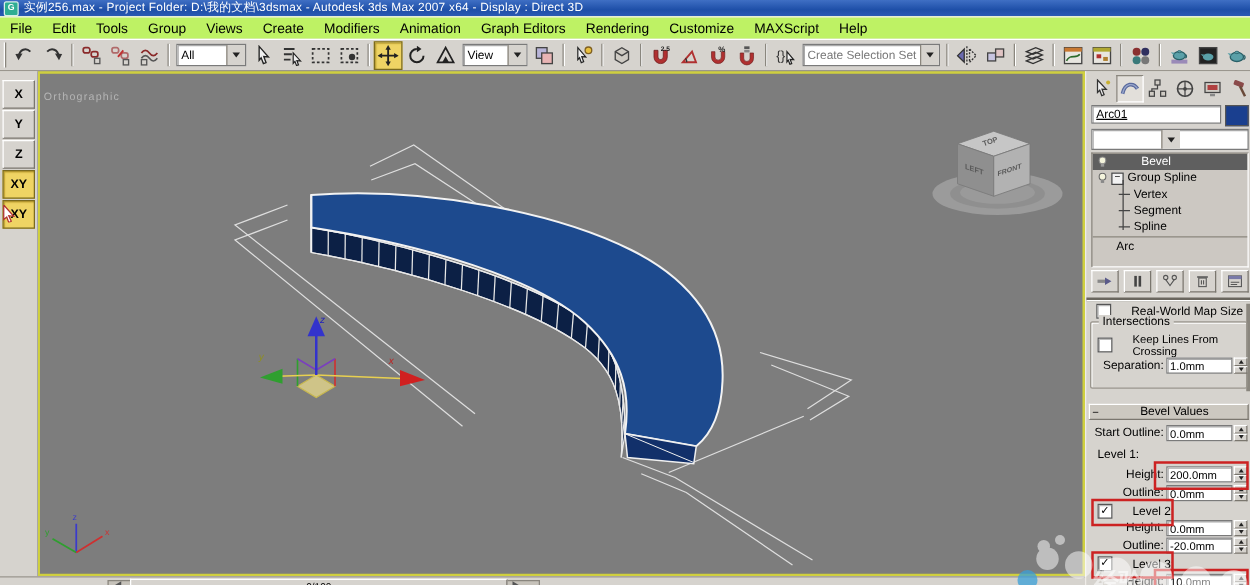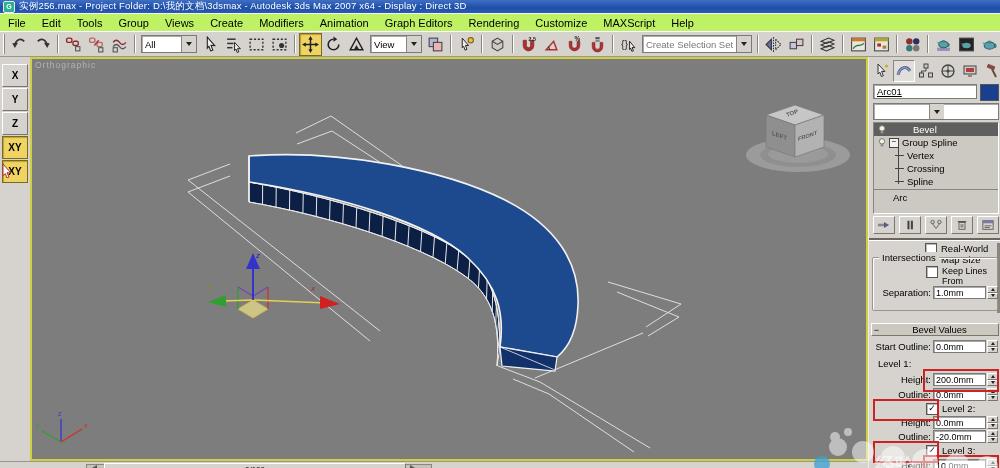--- a/index.html
+++ b/index.html
@@ -34,21 +34,21 @@
   .workspace{position:absolute;left:0;top:57px;width:1000px;height:411px;display:flex;}
   .leftcol{width:868px;height:411px;position:relative;flex:none;}
   .leftstrip{position:absolute;left:0;top:0;width:30px;height:404px;background:#d6d3ce;}
   .axisbtn{width:24px;height:21px;margin:1px 2px;background:#d6d3ce;border:1px solid #fff;
     border-right-color:#7a766e;border-bottom-color:#7a766e;font-size:10px;font-weight:bold;
     display:flex;align-items:center;justify-content:center;}
   .axisbtn.pressed{background:#efd464;border:1px solid #7a6a20;box-shadow:inset 1px 1px 1px #c0a030;}
   .axis-strip-top{height:6px;}
   .viewport{position:absolute;left:30px;top:0;width:838px;height:404px;background:#7d7d7d;
     box-shadow:inset 0 0 0 2px #cfcf3f;}
-  .vplabel{position:absolute;left:5px;top:3px;color:#b4b4b4;font-size:8.5px;letter-spacing:1px;z-index:3;}
+  .vplabel{position:absolute;left:5px;top:15px;color:#b4b4b4;font-size:8.5px;letter-spacing:1px;z-index:3;}
   .scene{position:absolute;left:0;top:0;z-index:1;}
   
   .timeslider{position:absolute;left:0;top:404px;width:868px;height:7px;background:#d6d3ce;border-top:1px solid #9a968e;overflow:hidden;}
   .ts-track{position:absolute;left:86px;top:2px;width:344px;height:12px;background:#c6c2ba;border:1px solid #8a867e;}
   .ts-thumb{position:absolute;left:104px;top:1px;width:300px;height:12px;background:#d6d3ce;border:1px solid #fff;
     border-right-color:#7a766e;border-bottom-color:#7a766e;font-size:8px;text-align:center;line-height:11px;}
   .ts-arrow{position:absolute;top:3px;width:0;height:0;border-top:3px solid transparent;border-bottom:3px solid transparent;}
   .ts-prev{left:92px;border-right:5px solid #555;}
   .ts-next{left:410px;border-left:5px solid #555;}
   
@@ -74,21 +74,21 @@
   .stackdiv{height:1px;background:#8a867e;margin:1px 0;}
   .arctext{margin-left:19px;}
   .btext{margin-left:26px;}
   .estext{margin-left:3px;}
   .stackbtns{position:absolute;left:4px;top:159px;display:flex;gap:4px;align-items:center;}
   .sbtn{width:20px;height:16px;background:#d6d3ce;border:1px solid #fff;border-right-color:#7a766e;
     border-bottom-color:#7a766e;display:flex;align-items:center;justify-content:center;}
   .sbtn svg{width:14px;height:12px;}
   .paneldiv{position:absolute;left:0;top:181px;width:132px;height:2px;background:#6a665e;border-bottom:1px solid #fff;}
   .cp-scroll{position:absolute;right:1px;top:186px;width:3px;height:70px;background:#8a867e;}
-  .chkrow{display:flex;align-items:flex-start;gap:4px;margin-left:48px;}
+  .chkrow{display:flex;align-items:center;gap:16px;}
   .chk{width:10px;height:10px;background:#fff;border:1px solid #555;box-shadow:inset 1px 1px 0 #bbb;
     font-size:9px;line-height:9px;text-align:center;flex:none;color:#000;}
   .grp{position:absolute;left:3px;top:200px;width:124px;height:52px;border:1px solid #9a968e;
     box-shadow:inset 1px 1px 0 #fff;border-radius:2px;}
   .grplabel{position:absolute;left:6px;top:-6px;background:#d6d3ce;padding:0 3px;font-size:9.5px;}
   .rollhead{position:absolute;left:2px;top:266px;width:128px;height:13px;background:#ccc8c0;
     border:1px solid #fff;border-right-color:#7a766e;border-bottom-color:#7a766e;
     display:flex;align-items:center;box-sizing:border-box;}
   .rollminus{width:9px;text-align:center;font-size:9px;}
   .rolltitle{flex:1;text-align:center;font-size:9.5px;}
@@ -556,21 +556,21 @@
           <span class="minusbox">−</span>
           <span class="estext">Group Spline</span>
         </div>
         <div class="vline"></div>
         <div class="srow">
             <span class="twig"></span>
             <span>Vertex</span>
           </div>
         <div class="srow">
             <span class="twig"></span>
-            <span>Crossing</span>
+            <span>Segment</span>
           </div>
         <div class="srow">
             <span class="twig"></span>
             <span>Spline</span>
           </div>
         <div class="stackdiv"></div>
         <div class="srow">
             <span class="arctext">Arc</span>
           </div>
       </div>

